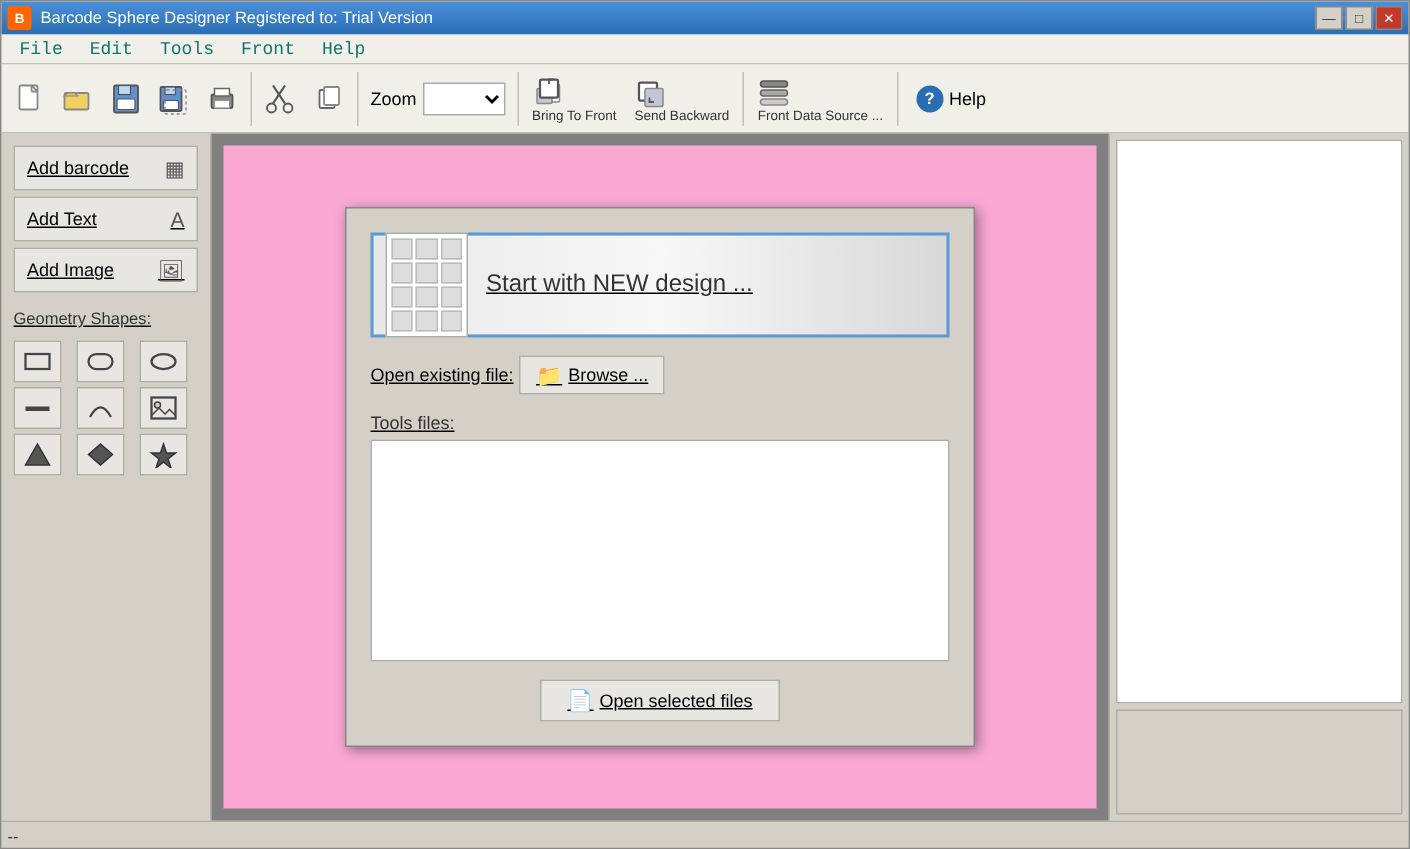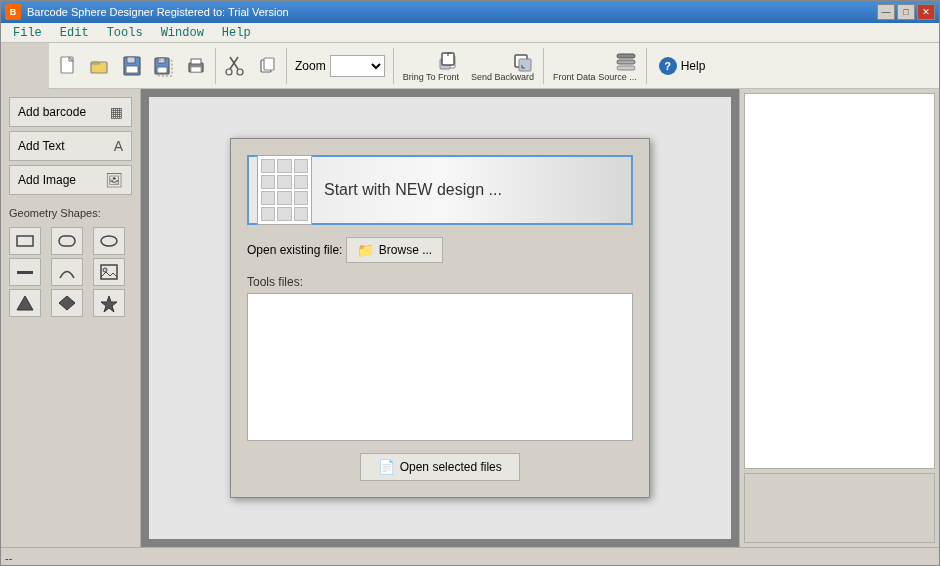--- a/index.html
+++ b/index.html
@@ -80,21 +80,20 @@
 
     
     #toolbar {
       background: #f0efe8;
       height: 46px;
       display: flex;
       align-items: center;
       padding: 2px 4px;
       border-bottom: 1px solid #c0bfb8;
       gap: 2px;
-      margin-left: 48px;
     }
     .toolbar-btn {
       display: flex;
       flex-direction: column;
       align-items: center;
       justify-content: center;
       width: 30px;
       height: 38px;
       cursor: pointer;
       border: 1px solid transparent;
@@ -126,21 +125,21 @@
       width: 55px;
       height: 22px;
       border: 1px solid #aaa;
       background: white;
       font-size: 11px;
       padding: 0 20px;
     }
     .toolbar-text-btn {
       display: flex;
       flex-direction: column;
-      align-items: flex-end;
+      align-items: flex-start;
       justify-content: center;
       padding: 2px 4px;
       height: 38px;
       cursor: pointer;
       border: 1px solid transparent;
       font-size: 9px;
       color: #333;
       min-width: 40px;
     }
 
@@ -163,20 +162,21 @@
       justify-content: center;
       color: white;
       font-size: 11px;
       font-weight: bold;
     }
 
     
     #main-content {
       display: flex;
       height: calc(566px - 22px - 20px - 46px - 20px);
+      text-decoration: underline;
     }
 
     
     #left-panel {
       width: 140px;
       background: #d4d0c8;
       border-right: 1px solid #b0aea8;
       padding: 8px;
       display: flex;
       flex-direction: column;
@@ -224,21 +224,21 @@
 
     
     #canvas-area {
       flex: 1;
       background: #808080;
       padding: 8px;
       overflow: hidden;
       position: relative;
     }
     #canvas-inner {
-      background: #e5e5e5;
+      background: #f9a8d4;
       width: 100%;
       height: 100%;
       display: flex;
       align-items: center;
       justify-content: center;
       position: relative;
     }
     #dialog-box {
       background: #d4d0c8;
       width: 420px;
@@ -390,21 +390,21 @@
     <div class="title-btn">—</div>
     <div class="title-btn">□</div>
     <div class="title-btn close-btn">✕</div>
   </div>
 </div>
 
 <div id="menubar">
   <span class="menu-item">File</span>
   <span class="menu-item">Edit</span>
   <span class="menu-item">Tools</span>
-  <span class="menu-item">Window</span>
+  <span class="menu-item">Front</span>
   <span class="menu-item">Help</span>
 </div>
 
 <div id="toolbar">
 
   <div class="toolbar-btn" title="New">
     <div class="toolbar-icon">
       <svg width="22" height="22" viewBox="0 0 22 22">
           <rect x="4" y="2" width="12" height="16" rx="1" fill="white" stroke="#888" stroke-width="1.2"></rect>
           <polyline points="12,2 16,6" fill="none" stroke="#888" stroke-width="1.2"></polyline>

